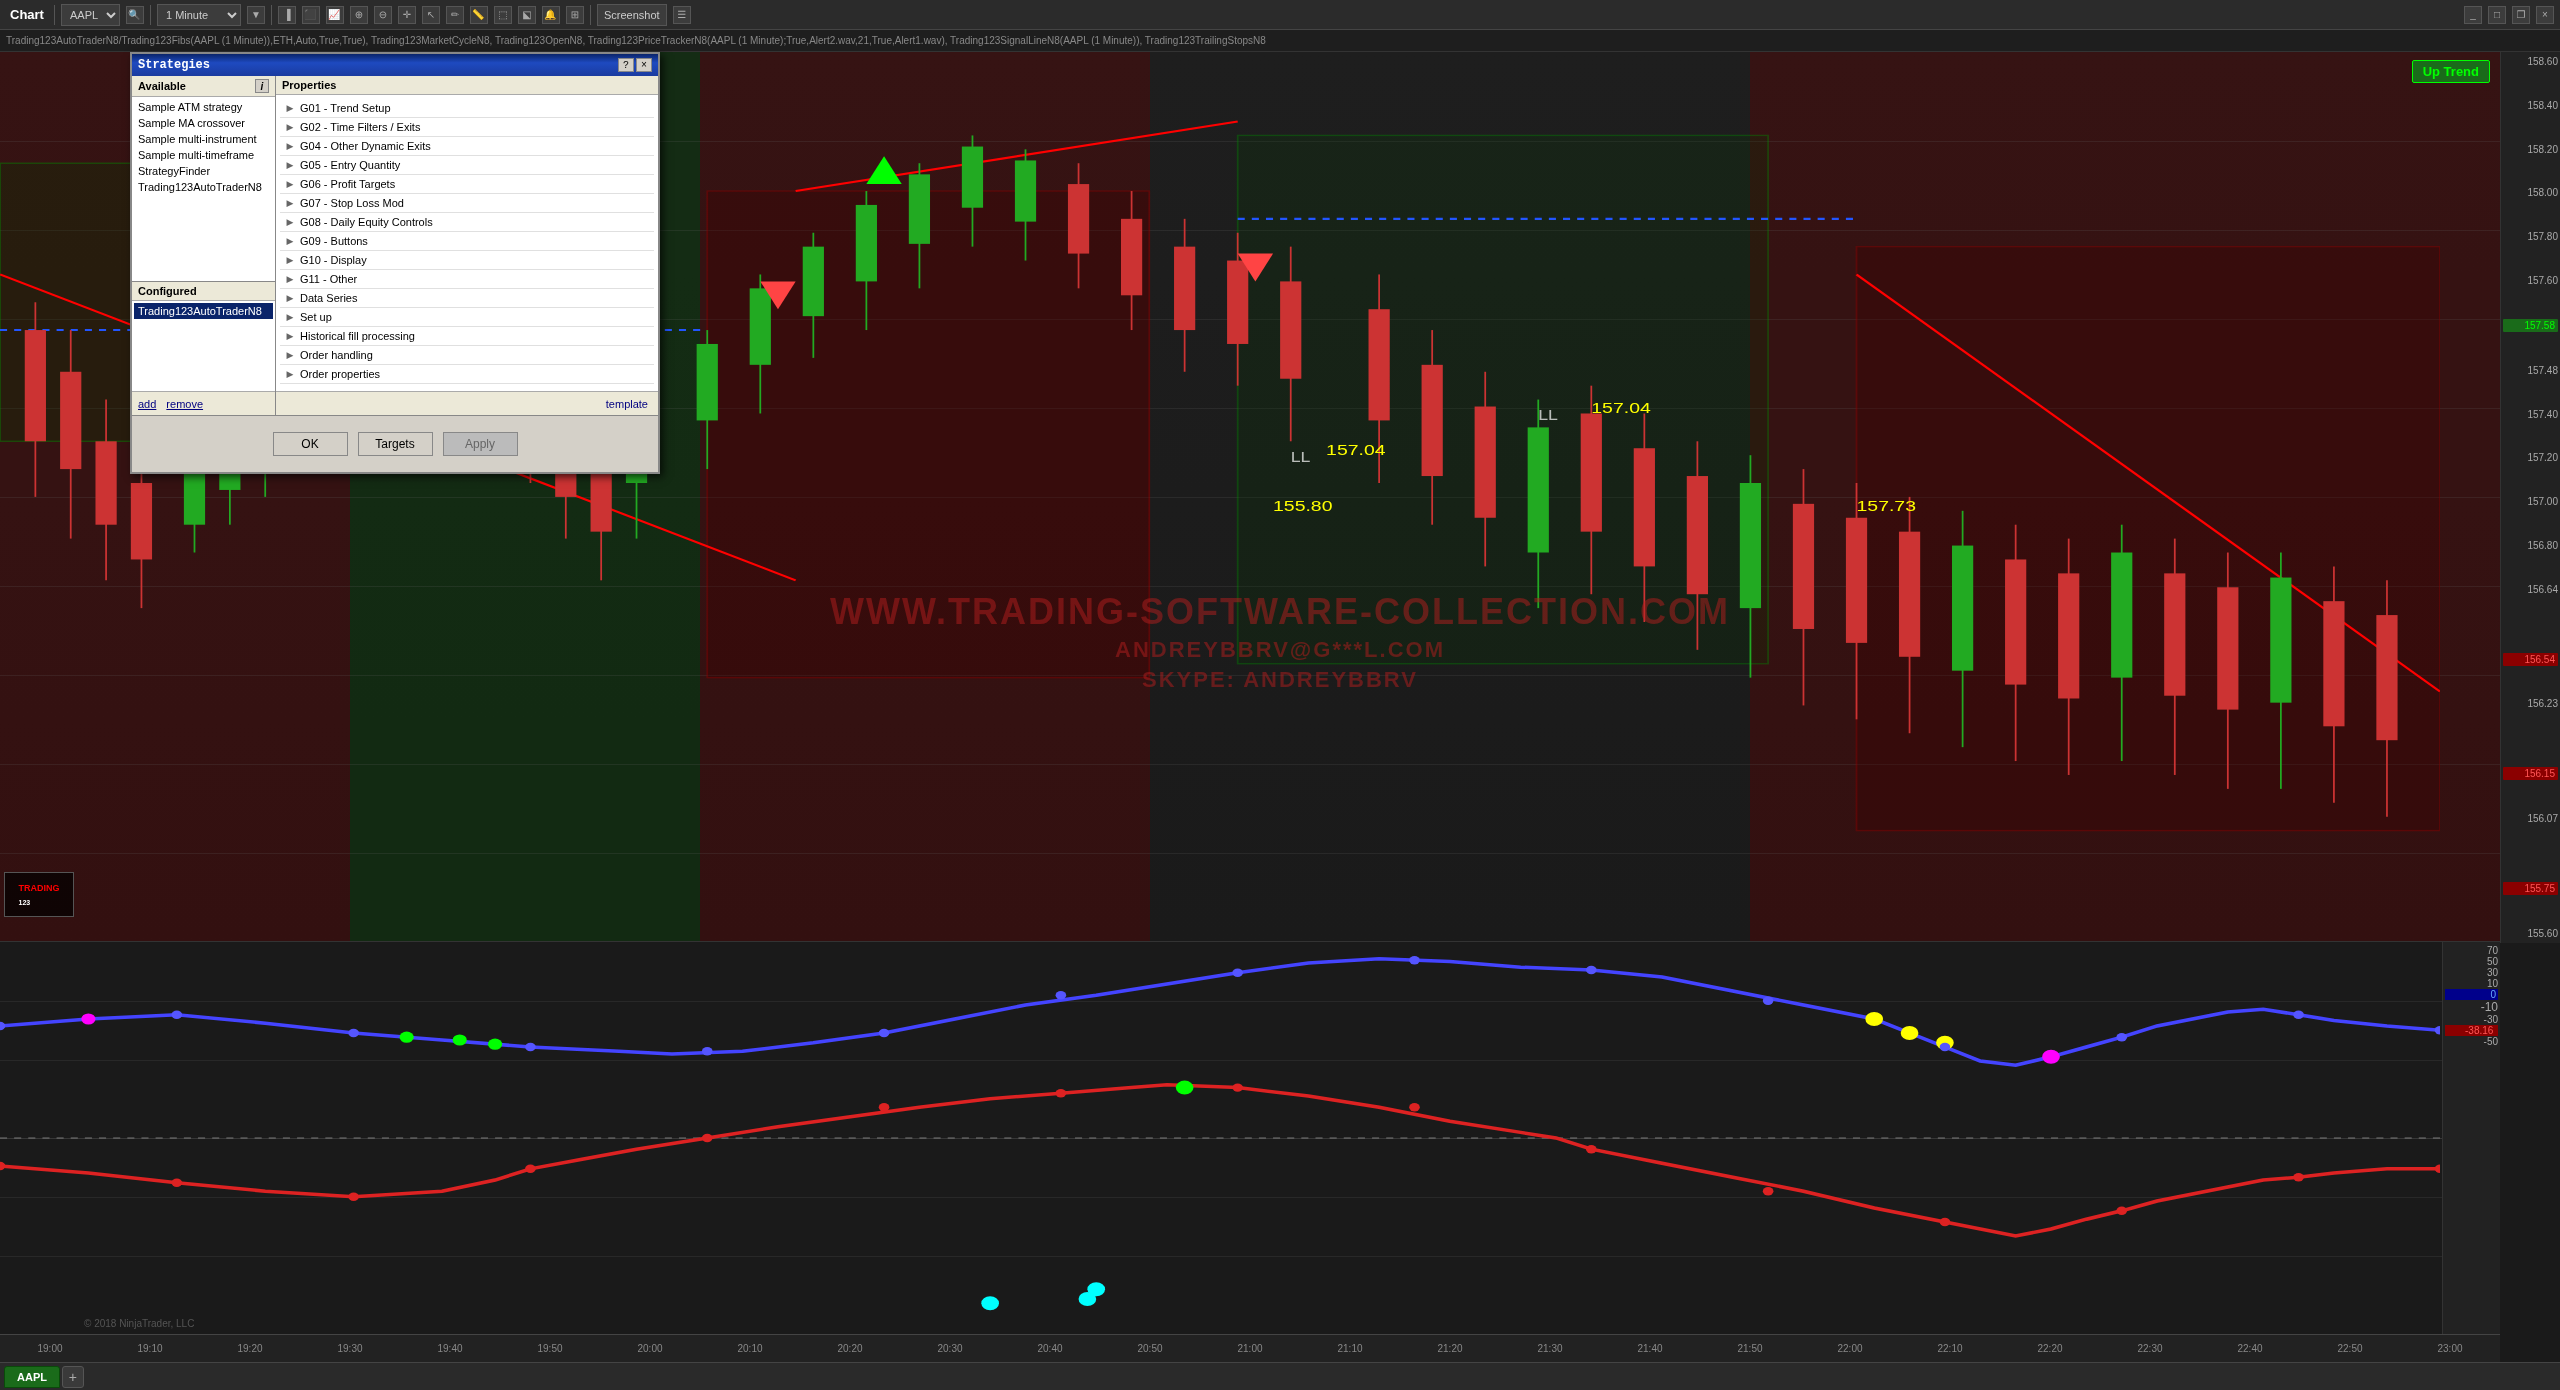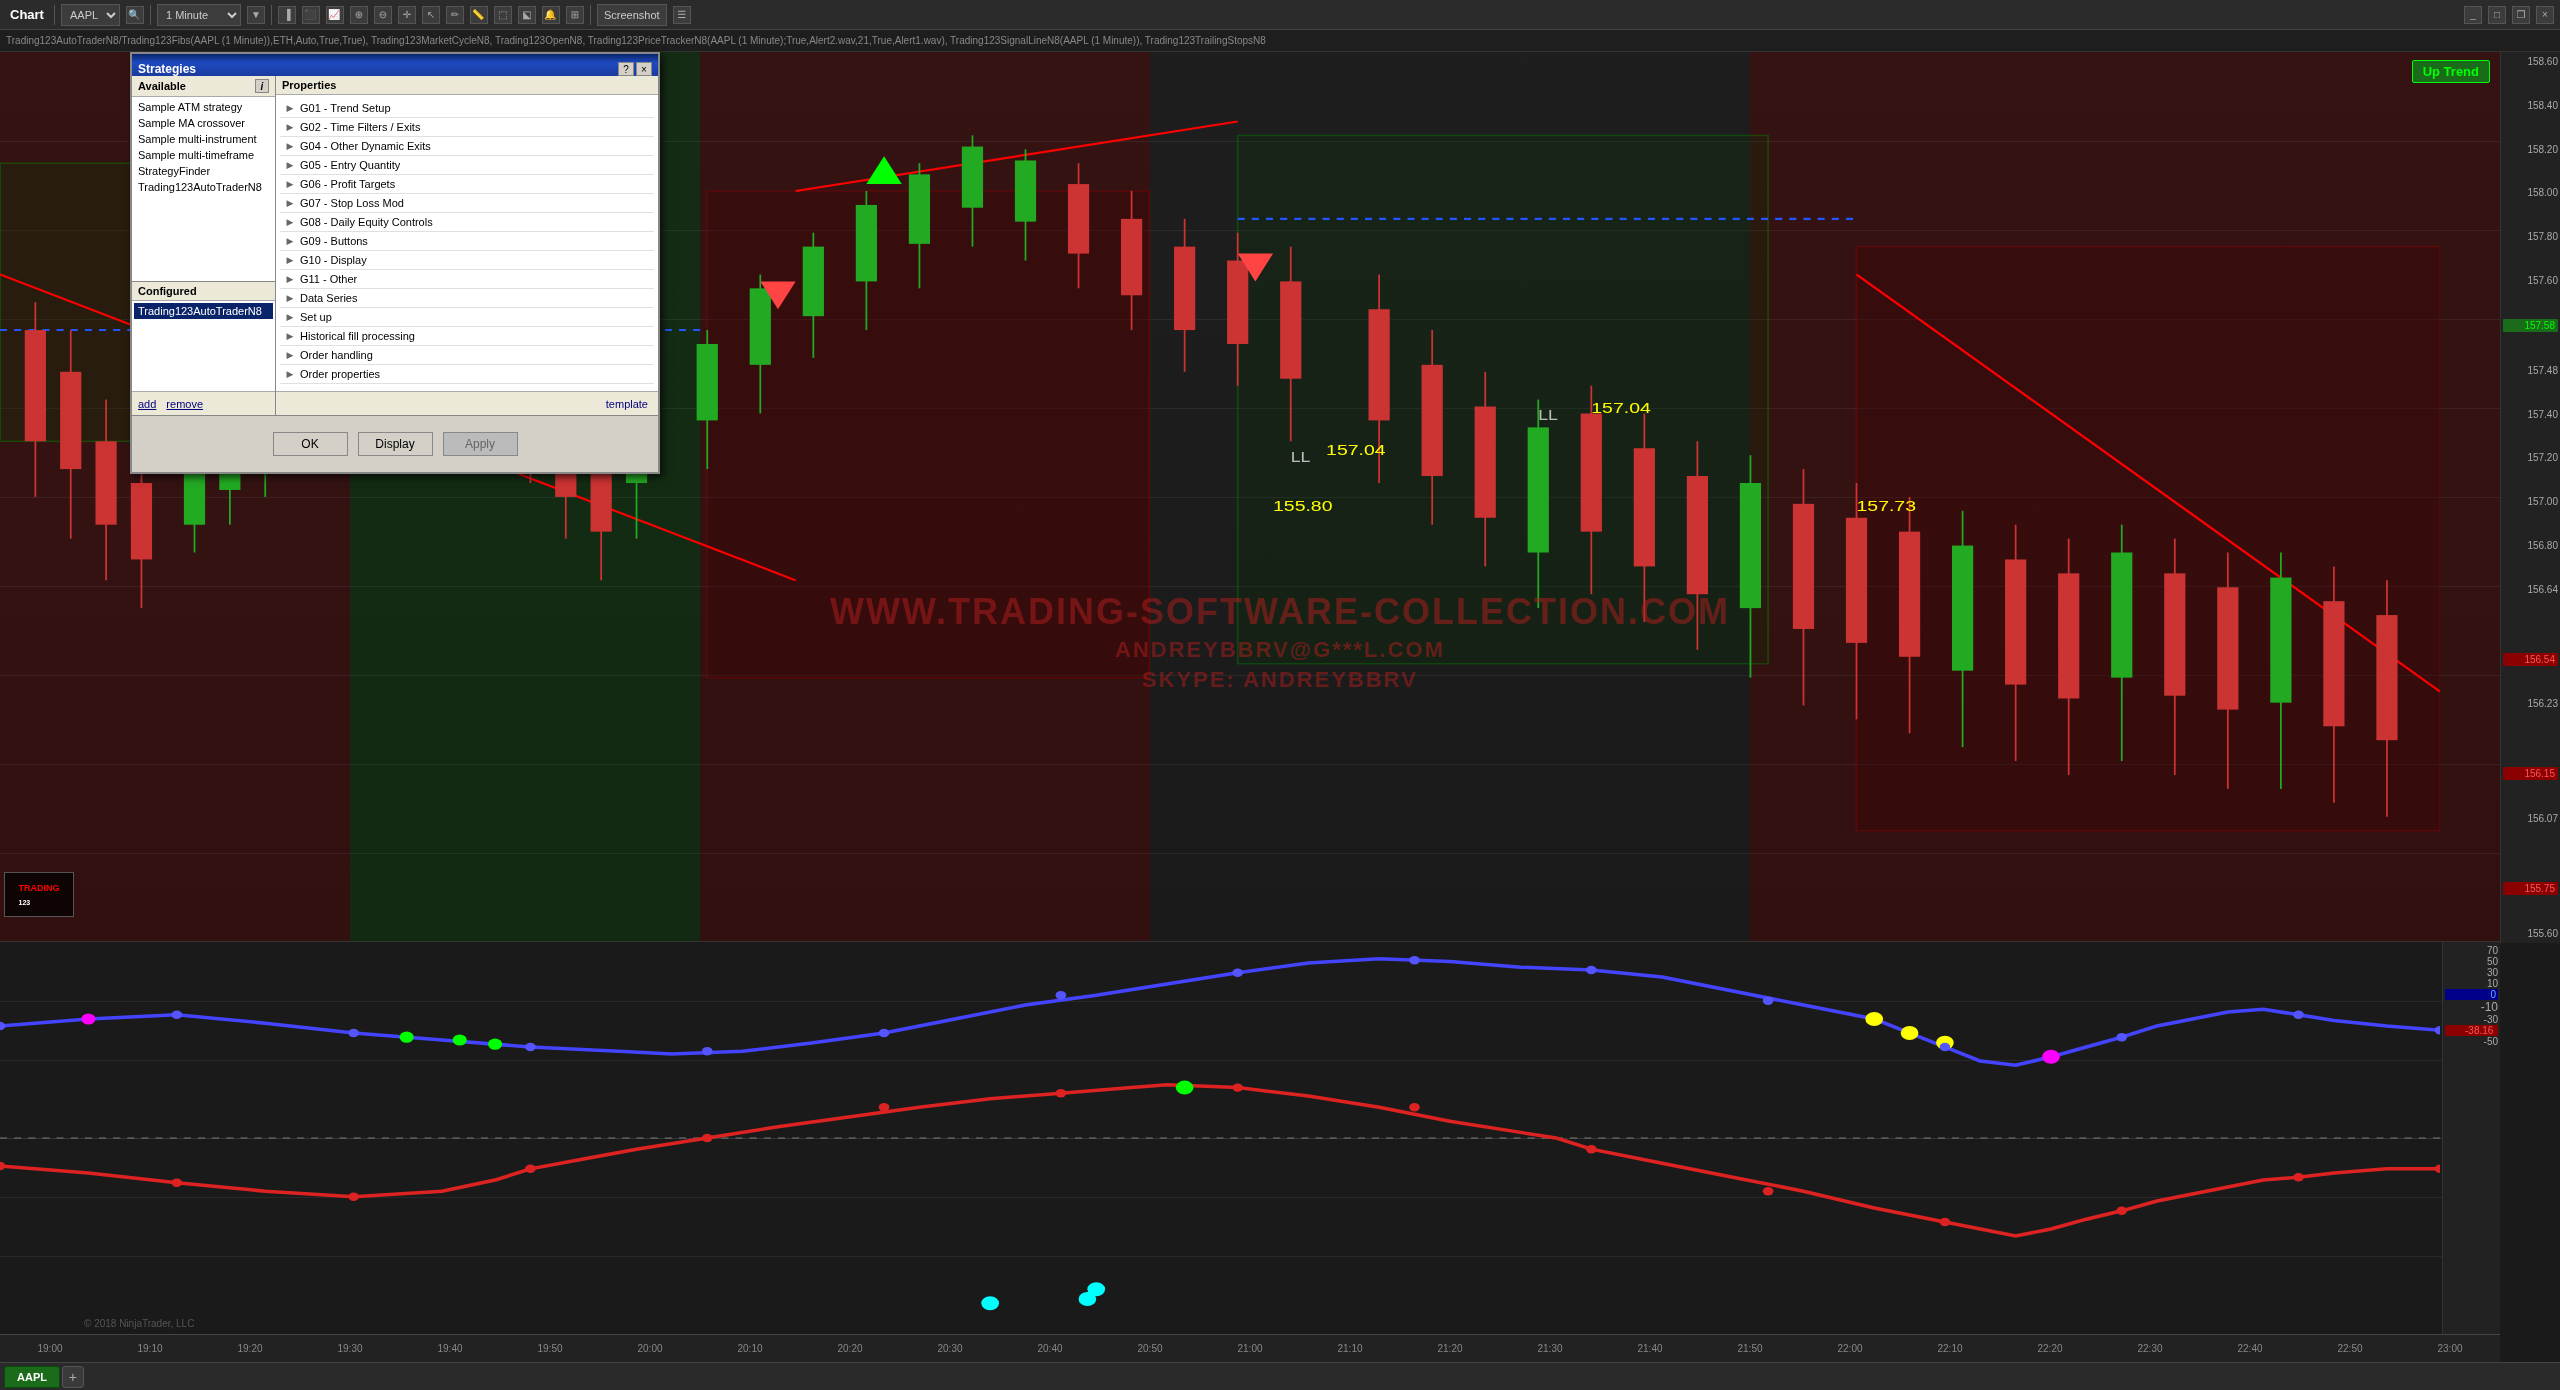--- a/index.html
+++ b/index.html
@@ -339,23 +339,24 @@
       box-shadow: 3px 3px 8px rgba(0,0,0,0.7);
       z-index: 100;
       font-size: 12px;
       color: #000;
     }
 
     #dialog-titlebar {
       height: 22px;
       background: linear-gradient(180deg, #0a246a 0%, #1e4ac0 40%, #1a3ba0 100%);
       display: flex;
-      align-items: flex-end;
+      align-items: center;
       padding: 0 6px;
       justify-content: space-between;
+      font-family: Liberation Mono, monospace;
     }
     #dialog-title {
       color: #ffffff;
       font-size: 12px;
       font-weight: bold;
     }
     .dialog-ctrl-btn {
       width: 16px;
       height: 14px;
       background: #d4d0c8;
@@ -1068,16 +1069,16 @@
         </div>
       </div>
       <div id="template-bar">
         <span class="template-link">template</span>
       </div>
     </div>
   </div>
 
   <div id="dialog-buttons">
     <button class="dialog-btn">OK</button>
-    <button class="dialog-btn">Display</button>
+    <button class="dialog-btn">Targets</button>
     <button class="dialog-btn apply">Apply</button>
   </div>
 </div>
 
 </body></html>

